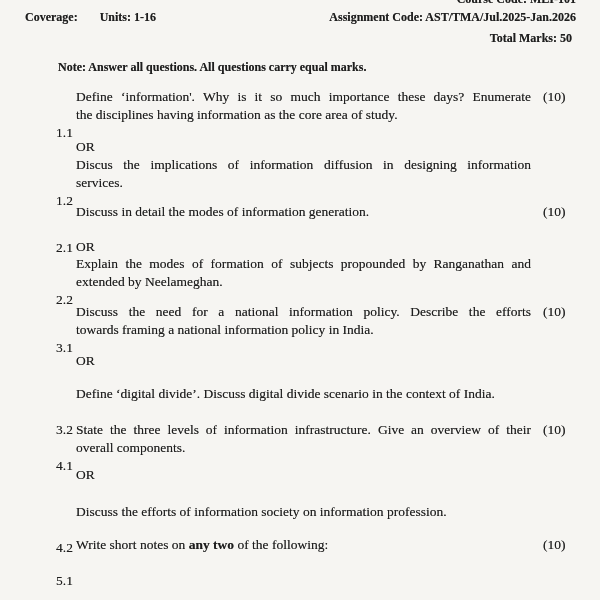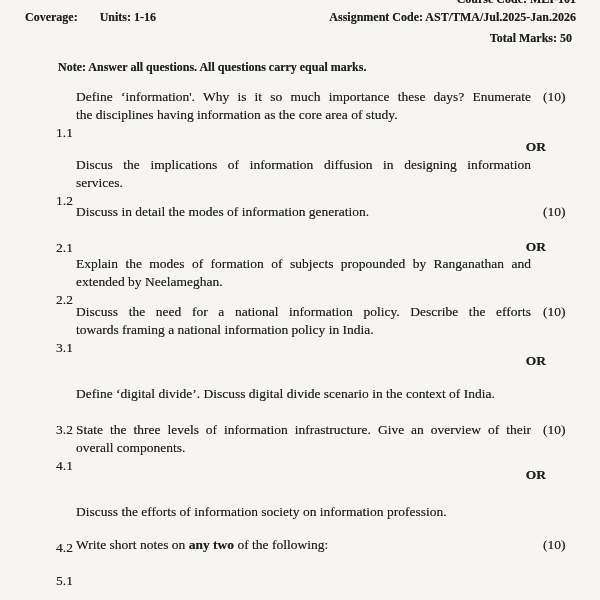--- a/index.html
+++ b/index.html
@@ -14,21 +14,21 @@
   }
   .abs{position:absolute;}
   .hdr{font-size:12px;font-weight:bold;line-height:18px;white-space:nowrap;}
   .right{text-align:right;}
   .qrow{position:absolute;left:0;width:600px;height:0;}
   .qnum{position:absolute;left:56px;top:0;line-height:18px;margin-top:36px;}
   .qtext{position:absolute;left:76px;top:0;width:455px;}
   .qtext .line{line-height:18px;height:18px;white-space:nowrap;}
   .qtext .jline{white-space:normal;text-align:justify;text-align-last:justify;}
   .qmarks{position:absolute;left:543px;top:0;line-height:18px;}
-  .or{position:absolute;left:76px;width:470px;text-align:right;font-weight:bold;line-height:16px;}
+  .or{position:absolute;left:76px;width:470px;text-align:left;font-weight:normal;line-height:16px;}
   .soft{text-shadow:0 0 0.4px rgba(30,30,30,0.55);}
 </style>
 </head>
 <body>
 
 <div class="page soft">
 
   <div class="abs hdr right" style="top:-10px;right:24px;">Course Code: MLI-101</div>
 
   <div class="abs hdr" style="top:8px;left:25px;">

